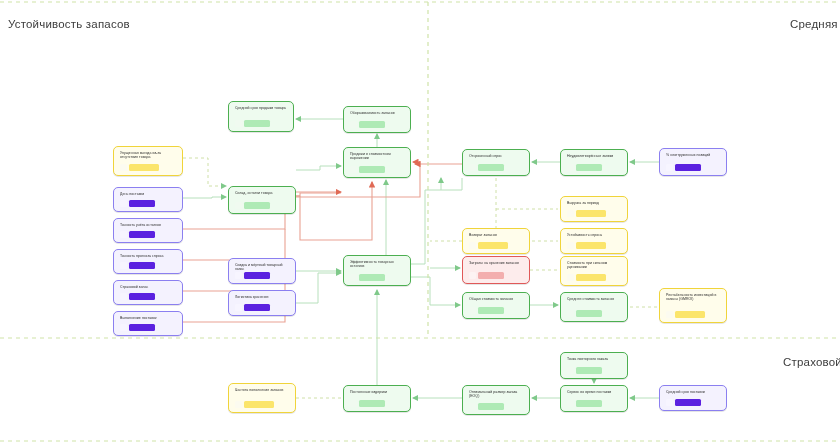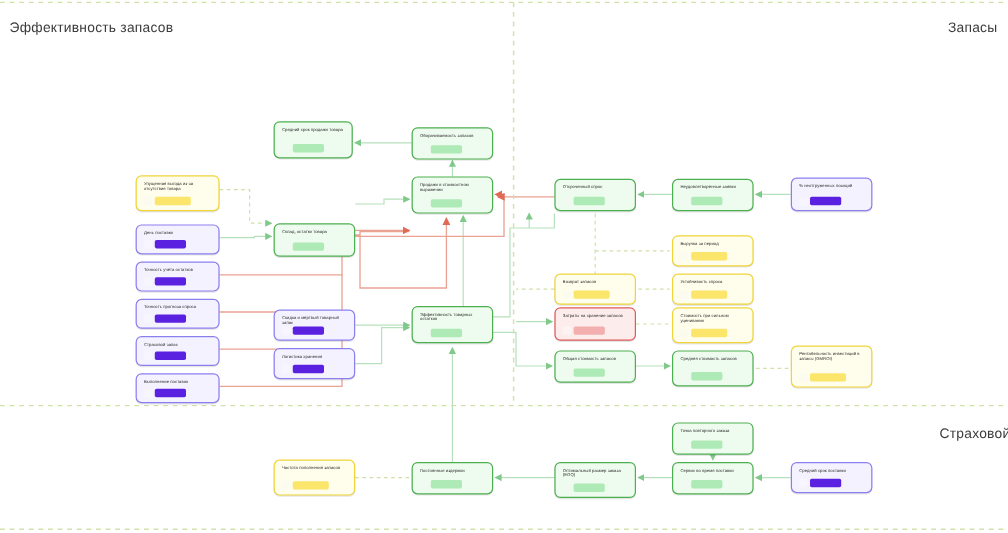--- a/index.html
+++ b/index.html
@@ -145,22 +145,22 @@
 
     <g stroke="#cfe3a8" stroke-width="1.2" stroke-dasharray="4,4" fill="none">
       <path d="M0,2 L840,2"></path>
       <path d="M0,338 L840,338"></path>
       <path d="M0,441 L840,441"></path>
       <path d="M428,2 L428,338"></path>
     </g>
   </svg>
 
   <div>
-    <div class="section-label" style="left:8px;top:18px;">Эффективность запасов</div>
-    <div class="section-label" style="left:790px;top:18px;">Запасы</div>
+    <div class="section-label" style="left:8px;top:18px;">Устойчивость запасов</div>
+    <div class="section-label" style="left:790px;top:18px;">Средняя</div>
     <div class="section-label" style="left:783px;top:356px;">Страховой</div>
   </div>
 
   <div id="nodes">
       <div class="node n-green" style="left: 228px; top: 101px; width: 66px; height: 31px;">
         <div class="label">Средний срок продажи товара</div>
         <div class="chip">
           <div class="sq"></div>
           <div class="bar"></div>
         </div>

